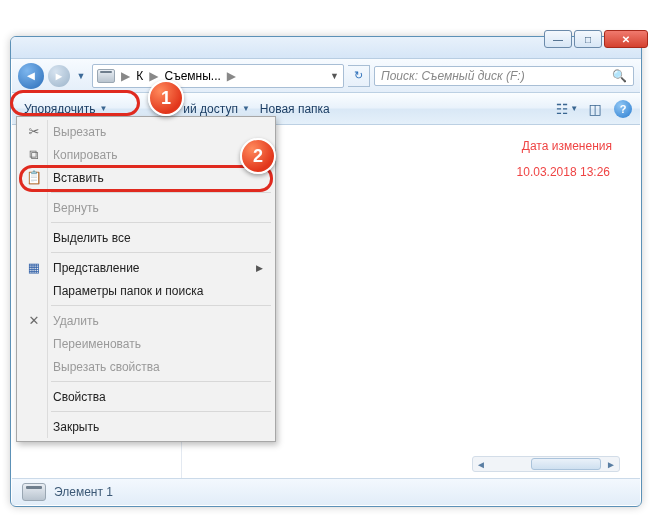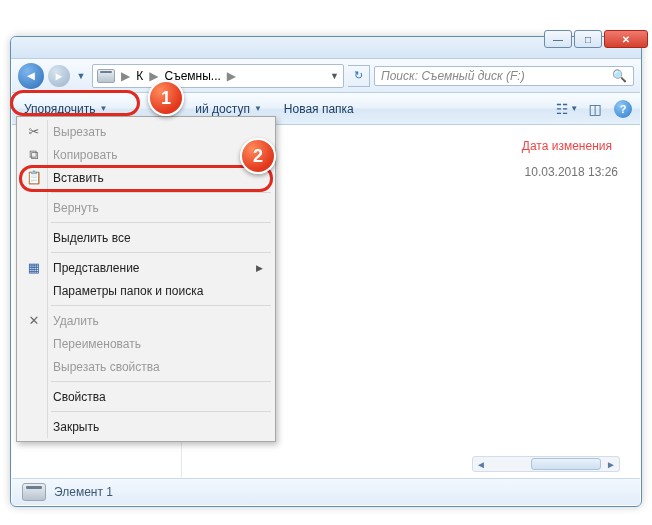--- a/index.html
+++ b/index.html
@@ -17,21 +17,21 @@
 .navarrow{width:26px;height:26px;border-radius:50%;background:radial-gradient(circle at 35% 30%,#7db6ee,#2a6db8);display:flex;align-items:center;justify-content:center;color:#fff;font-size:13px}
 .navarrow.fwd{background:radial-gradient(circle at 35% 30%,#d6e3f0,#9cb4ca);width:22px;height:22px;font-size:11px}
 .ddarrow{width:14px;color:#3c6a98;font-size:9px;text-align:center}
 .addrbar{flex:1;height:24px;background:#fff;border:1px solid #a8bed5;border-radius:2px;display:flex;align-items:center;padding:0 4px;gap:6px}
 .addrbar .sep{color:#888}
 .refresh{width:22px;height:22px;border:1px solid #a8bed5;border-left:0;display:flex;align-items:center;justify-content:center;color:#2a6db8;font-size:11px}
 .searchbox{width:260px;height:20px;background:#fff;border:1px solid #a8bed5;border-radius:2px;display:flex;align-items:center;padding:0 6px;color:#888;font-style:italic}
 .searchbox .mag{margin-left:auto;color:#5a7ea3;font-style:normal}
 
 
-.toolbar{position:absolute;left:1px;right:1px;top:56px;height:32px;background:linear-gradient(#fafdff 0%,#e9f2fb 48%,#d9e8f6 52%,#e5f0fa 100%);border-bottom:1px solid #bcd0e3;display:flex;align-items:center;padding:0 8px;gap:14px}
+.toolbar{position:absolute;left:1px;right:1px;top:56px;height:32px;background:linear-gradient(#fafdff 0%,#e9f2fb 48%,#d9e8f6 52%,#e5f0fa 100%);border-bottom:1px solid #bcd0e3;display:flex;align-items:center;padding:0 8px;gap:2px}
 .tbtn{display:flex;align-items:center;gap:4px;color:#1c3e64;padding:4px 4px}
 .tbtn .dd{font-size:8px;color:#3a6691}
 .tright{margin-left:auto;display:flex;align-items:center;gap:10px}
 .tico{width:18px;height:18px;display:flex;align-items:center;justify-content:center;color:#3a6691;font-size:14px}
 .help{width:18px;height:18px;border-radius:50%;background:radial-gradient(circle at 35% 30%,#8fc6f4,#2a7cd0);color:#fff;display:flex;align-items:center;justify-content:center;font-weight:bold;font-size:11px}
 
 
 .organize-hl{position:absolute;left:10px;top:90px;width:130px;height:26px;border:3px solid #e02a1f;border-radius:13px;z-index:40;pointer-events:none}
 
 
@@ -43,21 +43,21 @@
 .mi.repr .mico{color:#3060a8}
 .mi .sub{margin-left:auto;font-size:9px;color:#555}
 .msep{height:1px;background:#d8d8d8;margin:3px 2px 3px 32px}
 .paste-hl{position:absolute;left:2px;right:2px;height:27px;border:3px solid #e02a1f;border-radius:13px;pointer-events:none;top:48px}
 
 
 .content{position:absolute;left:1px;right:1px;top:88px;bottom:28px;background:#fff;display:flex}
 .sidebar{width:170px;border-right:1px solid #e3e9f1}
 .files{flex:1;position:relative}
 .colhdr{position:absolute;right:28px;top:14px;color:#ef4444}
-.fval{position:absolute;right:22px;top:40px;color:#737373}
+.fval{position:absolute;right:30px;top:40px;color:#ef4444}
 .scrollh{position:absolute;left:290px;right:20px;bottom:6px;height:16px;background:#f1f4f8;border:1px solid #d3dde8;border-radius:3px}
 .scrollh .thumb{position:absolute;left:40%;top:1px;bottom:1px;width:70px;background:linear-gradient(#eaf1f9,#cfe0f0);border:1px solid #aac3db;border-radius:3px}
 .scrollh .ar{position:absolute;top:0;bottom:0;width:16px;display:flex;align-items:center;justify-content:center;color:#5a7ea3;font-size:10px}
 .scrollh .ar.l{left:0}.scrollh .ar.r{right:0}
 
 
 .status{position:absolute;left:1px;right:1px;bottom:1px;height:27px;background:linear-gradient(#f3f8fe,#e2edf8);border-top:1px solid #cbdae9;display:flex;align-items:center;padding:0 10px;gap:8px;color:#3c5976}
 .driveico{width:24px;height:18px;background:linear-gradient(#e9eef4,#b9c4cf);border:1px solid #9aa7b3;border-radius:3px;position:relative}
 .driveico:before{content:"";position:absolute;left:3px;right:3px;top:2px;height:3px;background:#6f7e8d;border-radius:1px}
 

